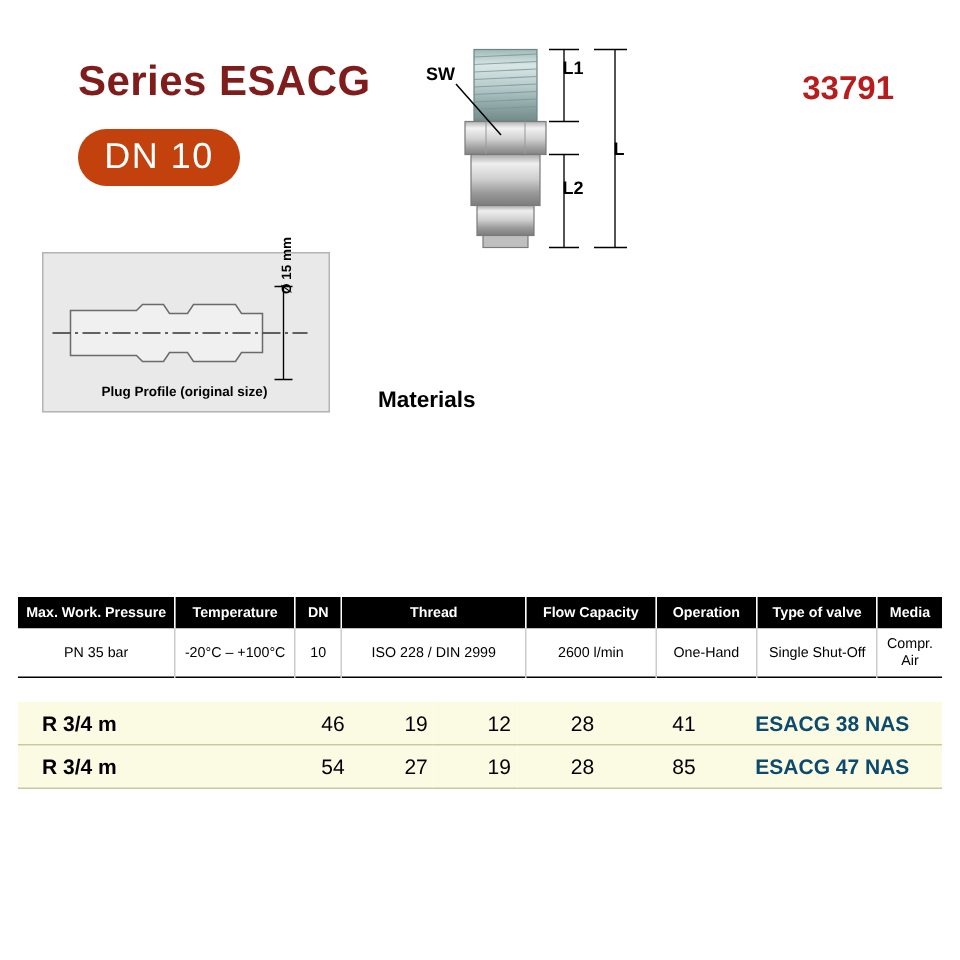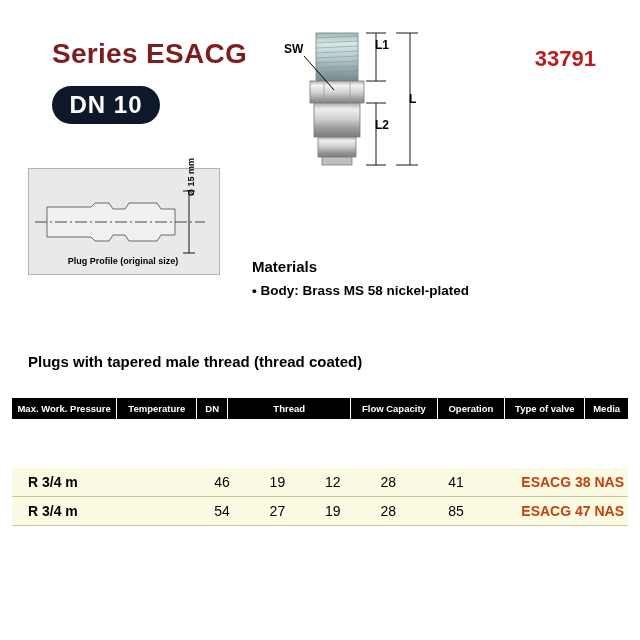--- a/index.html
+++ b/index.html
@@ -30,25 +30,25 @@
     font-weight: bold;
     color: #7f1d1d;
     letter-spacing: 0.3px;
   }
   .dn-badge {
     position: absolute;
     left: 52px;
     top: 86px;
     width: 108px;
     height: 38px;
-    background: #0f172a;
+    background: #c2410c;
     border-radius: 19px;
     color: #ffffff;
     font-size: 24px;
-    font-weight: bold;
+    font-weight: normal;
     display: flex;
     align-items: center;
     justify-content: center;
     letter-spacing: 1px;
   }
   .article-no {
     position: absolute;
     right: 44px;
     top: 46px;
     font-size: 22px;
@@ -207,24 +207,24 @@
     padding: 6px 4px;
     text-align: right;
     background: #fbfbe4;
   }
   .dim-table td.left {
     text-align: left;
     padding-left: 16px;
     font-weight: bold;
   }
   .dim-table td.typecol {
-    text-align: right;
+    text-align: center;
     padding-left: 18px;
     font-weight: bold;
-    color: #c2410c;
+    color: #0c4a6e;
   }
   .dim-table tr.datarow { border-bottom: 1px solid #c9c9a0; }
   .dim-table tr.headrow { border-bottom: 1px solid #000000; }
 </style>
 </head>
 <body>
 
 <div class="page">
 
   <div class="series-title">Series ESACG</div>
@@ -321,23 +321,21 @@
         <line x1="160" y1="22" x2="160" y2="84"></line>
         <line x1="154" y1="22" x2="166" y2="22"></line>
         <line x1="154" y1="84" x2="166" y2="84"></line>
       </g>
     </svg>
   </div>
   <div class="dia-label">Ø 15 mm</div>
   <div class="profile-caption">Plug Profile (original size)</div>
 
   <div class="materials-title">Materials</div>
-  <div class="materials-item">• Body: Brass MS 58 nickel-plated</div>
-
-  <div class="section-heading">Plugs with tapered male thread (thread coated)</div>
+
 
   <table class="spec-table">
     <colgroup>
       <col style="width:17%">
         <col style="width:13%">
         <col style="width:5%">
         <col style="width:20%">
       <col style="width:14%">
         <col style="width:11%">
         <col style="width:13%">
@@ -346,20 +344,30 @@
     <tbody>
         <tr>
       <th>Max. Work. Pressure</th>
       <th>Temperature</th>
       <th>DN</th>
       <th>Thread</th>
       <th>Flow Capacity</th>
       <th>Operation</th>
       <th>Type of valve</th>
       <th>Media</th>
+    </tr>
+    <tr class="vals">
+      <td>PN 35 bar</td>
+      <td>-20°C – +100°C</td>
+      <td>10</td>
+      <td>ISO 228 / DIN 2999</td>
+      <td>2600 l/min</td>
+      <td>One-Hand</td>
+      <td>Single Shut-Off</td>
+      <td>Compr. Air</td>
     </tr>
   </tbody>
     </table>
 
   <table class="dim-table">
     <colgroup>
       <col style="width:27%">
         <col style="width:9%">
         <col style="width:9%">
         <col style="width:9%">

